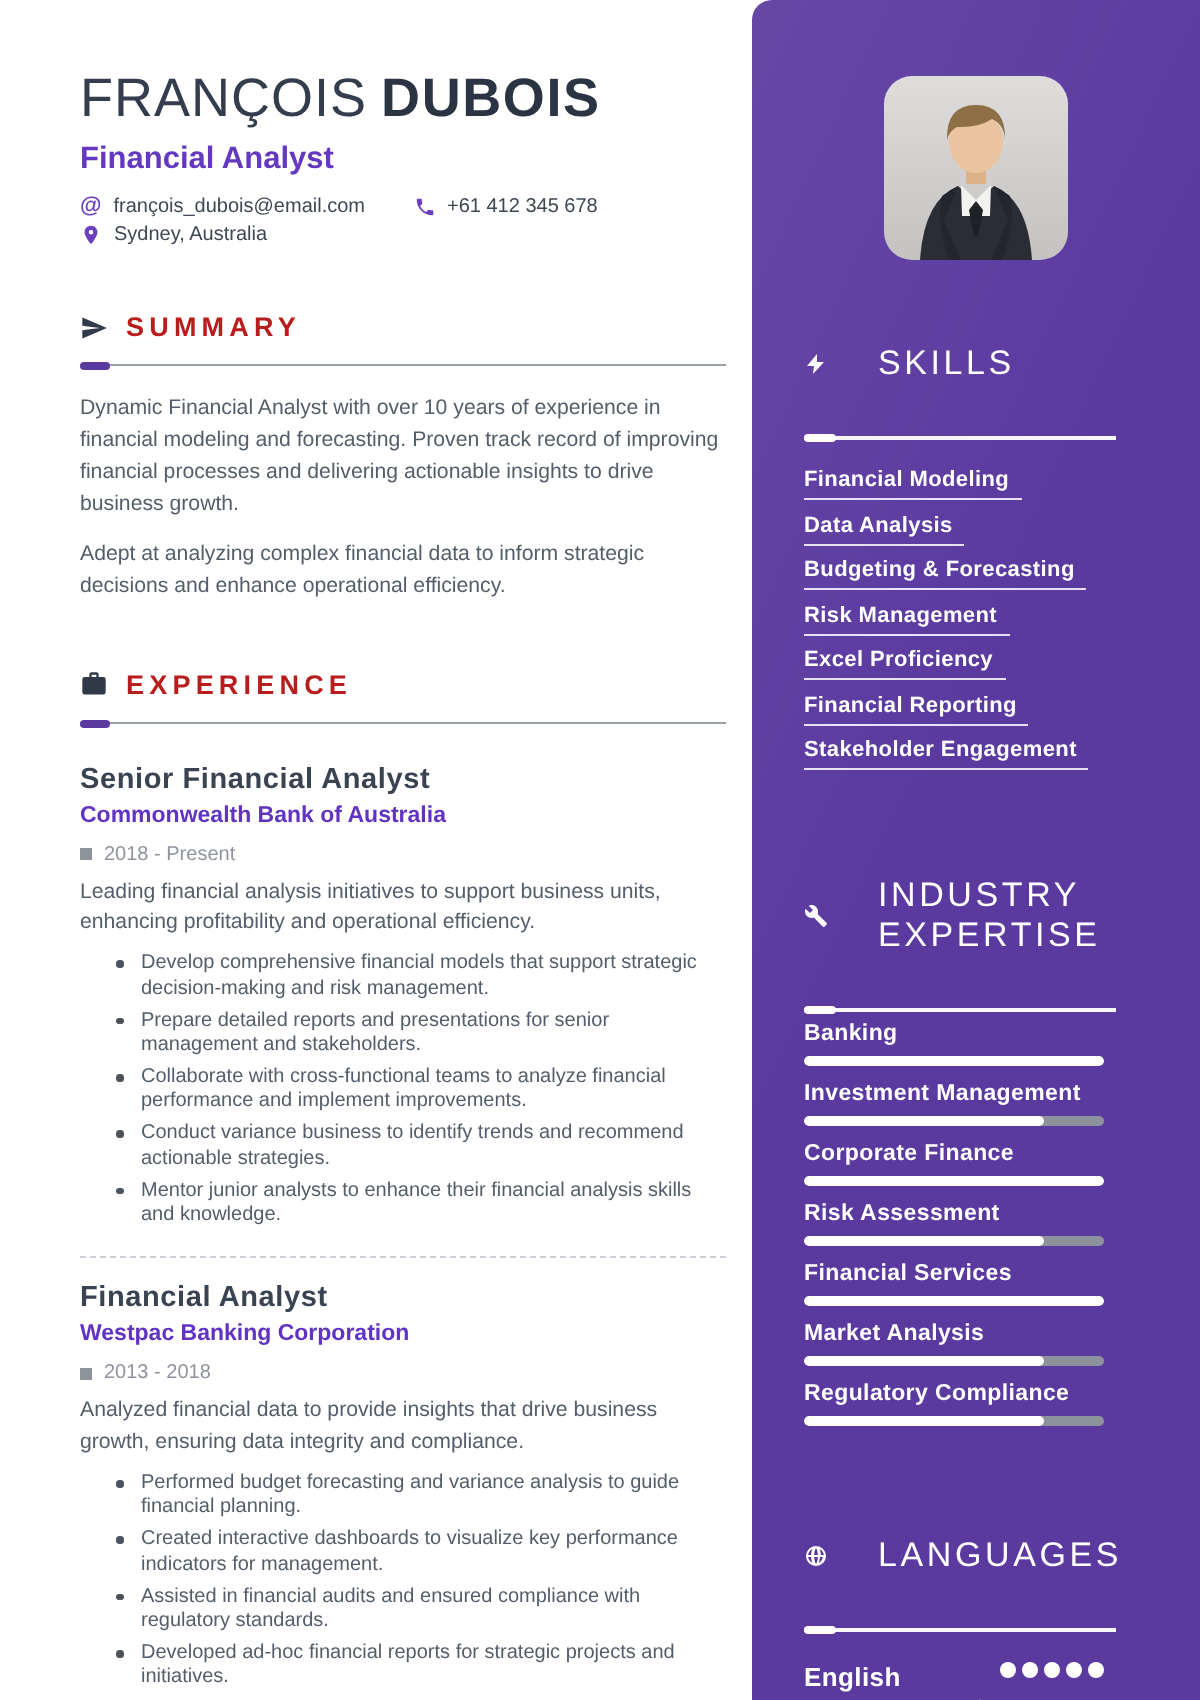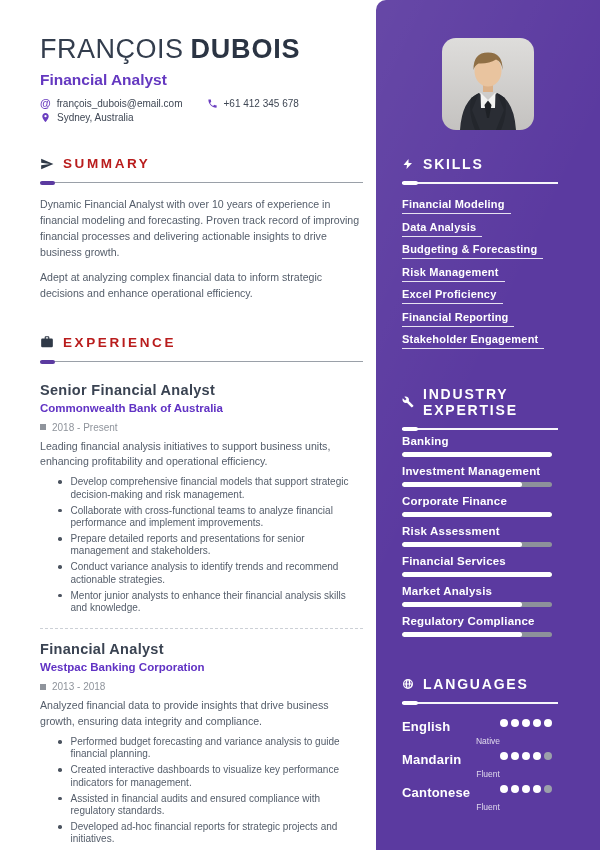--- a/index.html
+++ b/index.html
@@ -44,21 +44,21 @@
            border-top-left-radius:10px;padding:38px 26px 0;position:relative;}
   .sidebar::before{content:"";position:absolute;inset:0;border-top-left-radius:10px;
            background:linear-gradient(115deg,rgba(255,255,255,.07),rgba(255,255,255,0) 45%);pointer-events:none;}
   .photo{width:92px;height:92px;border-radius:14px;overflow:hidden;margin:0 auto;position:relative;}
   .s-sec{position:relative;}
   .s-skills{margin-top:26px;}
   .s-industry{margin-top:37px;}
   .s-langs{margin-top:39px;}
   .s-head{display:flex;align-items:center;gap:9px;color:#fff;}
   .s-head svg{width:12px;height:12px;flex:0 0 auto;}
-  .s-head h2{font-size:14px;letter-spacing:1.8px;font-weight:700;margin:0;color:#fff;}
+  .s-head h2{font-size:17px;letter-spacing:1.8px;font-weight:400;margin:16px;color:#fff;}
   .s-rule{position:relative;height:4px;margin-top:9px;width:156px;}
   .s-rule .line{position:absolute;top:1px;left:0;right:0;height:1.5px;background:rgba(255,255,255,.95);}
   .s-rule .accent{position:absolute;top:0;left:0;width:16px;height:4px;background:#fff;border-radius:2px;}
 
   #skills-list{margin-top:13px;}
   .skill{display:table;font-size:11px;font-weight:700;color:#fff;letter-spacing:.2px;
          padding:0 6px 3px 0;border-bottom:1.5px solid rgba(255,255,255,.85);margin-bottom:6.5px;}
 
   #expertise-list{margin-top:4px;}
   .exp-item{margin-bottom:8px;}
@@ -146,29 +146,29 @@
         <span>2018 - Present</span>
       </div>
       <p class="desc">Leading financial analysis initiatives to support business units, enhancing profitability and operational efficiency.</p>
       <ul class="bullets">
               <li>
            <span class="bdot"></span>
            <span>Develop comprehensive financial models that support strategic decision-making and risk management.</span>
          </li>
               <li>
            <span class="bdot"></span>
+           <span>Prepare detailed reports and presentations for senior management and stakeholders.</span>
+         </li>
+              <li>
+           <span class="bdot"></span>
            <span>Collaborate with cross-functional teams to analyze financial performance and implement improvements.</span>
          </li>
               <li>
            <span class="bdot"></span>
-           <span>Prepare detailed reports and presentations for senior management and stakeholders.</span>
-         </li>
-              <li>
-           <span class="bdot"></span>
-           <span>Conduct variance analysis to identify trends and recommend actionable strategies.</span>
+           <span>Conduct variance business to identify trends and recommend actionable strategies.</span>
          </li>
               <li>
            <span class="bdot"></span>
            <span>Mentor junior analysts to enhance their financial analysis skills and knowledge.</span>
          </li>
             </ul>
           </article>
           <div class="job-divider"></div>
           <article class="job">
       <h3 class="job-title">Financial Analyst</h3>

